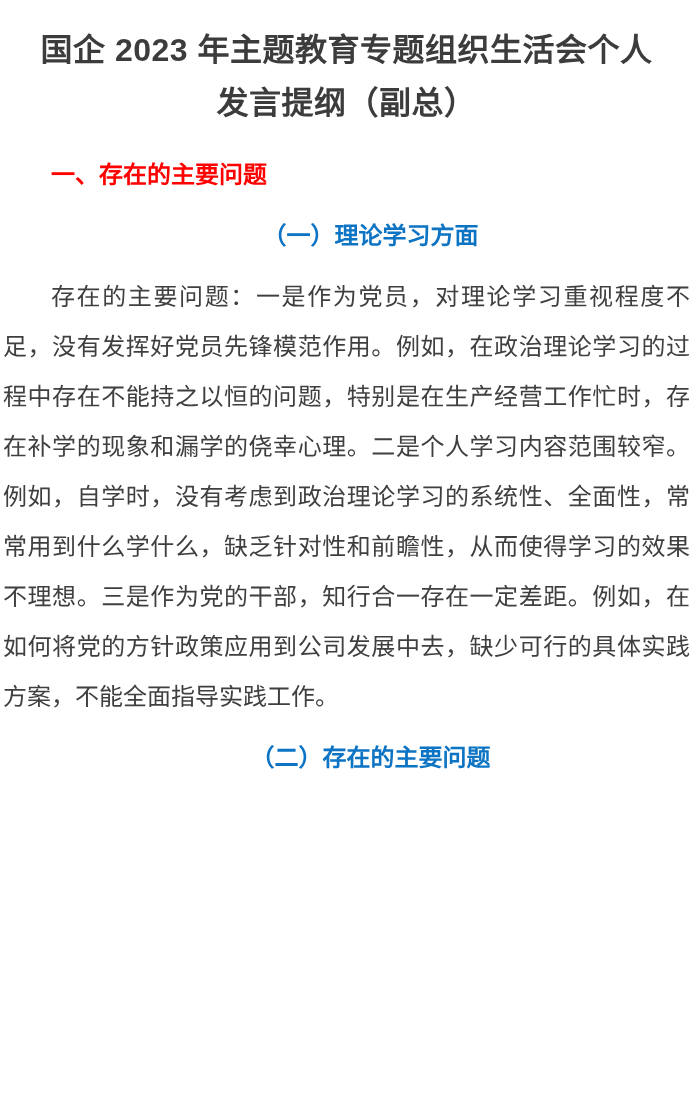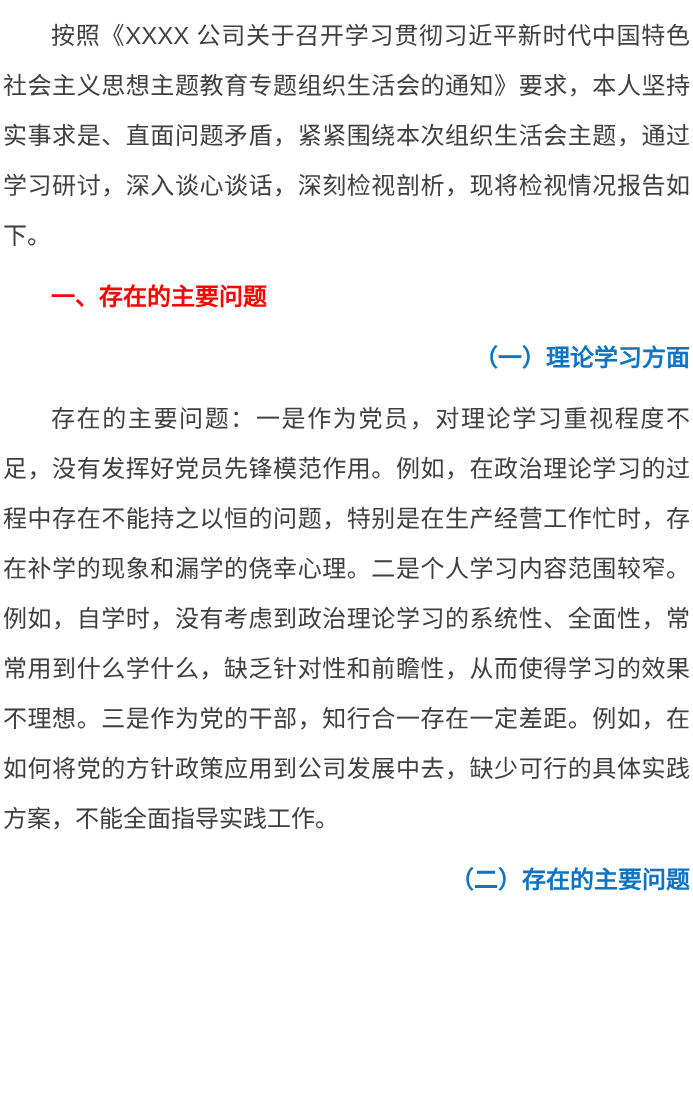--- a/index.html
+++ b/index.html
@@ -39,30 +39,33 @@
     word-break: break-all;
   }
   .heading-red {
     color: #fe0000;
     font-weight: 700;
     text-align: left;
   }
   .heading-blue {
     color: #0d74c4;
     font-weight: 700;
-    text-align: right;
+    text-align: center;
   }
 </style>
 </head>
 <body>
 
 <div class="doc">
 
+  <h1 class="doc-title">
+    <span>国企 2023 年主题教育专题组织生活会个人</span>
+    <span>发言提纲（副总）</span>
+  </h1>
 
-  <p class="para">按照《XXXX 公司关于召开学习贯彻习近平新时代中国特色社会主义思想主题教育专题组织生活会的通知》要求，本人坚持实事求是、直面问题矛盾，紧紧围绕本次组织生活会主题，通过学习研讨，深入谈心谈话，深刻检视剖析，现将检视情况报告如下。</p>
 
   <p class="para heading-red">一、存在的主要问题</p>
 
   <p class="para heading-blue">（一）理论学习方面</p>
 
   <p class="para">存在的主要问题：一是作为党员，对理论学习重视程度不足，没有发挥好党员先锋模范作用。例如，在政治理论学习的过程中存在不能持之以恒的问题，特别是在生产经营工作忙时，存在补学的现象和漏学的侥幸心理。二是个人学习内容范围较窄。例如，自学时，没有考虑到政治理论学习的系统性、全面性，常常用到什么学什么，缺乏针对性和前瞻性，从而使得学习的效果不理想。三是作为党的干部，知行合一存在一定差距。例如，在如何将党的方针政策应用到公司发展中去，缺少可行的具体实践方案，不能全面指导实践工作。</p>
 
   <p class="para heading-blue">（二）存在的主要问题</p>
 
 </div>

